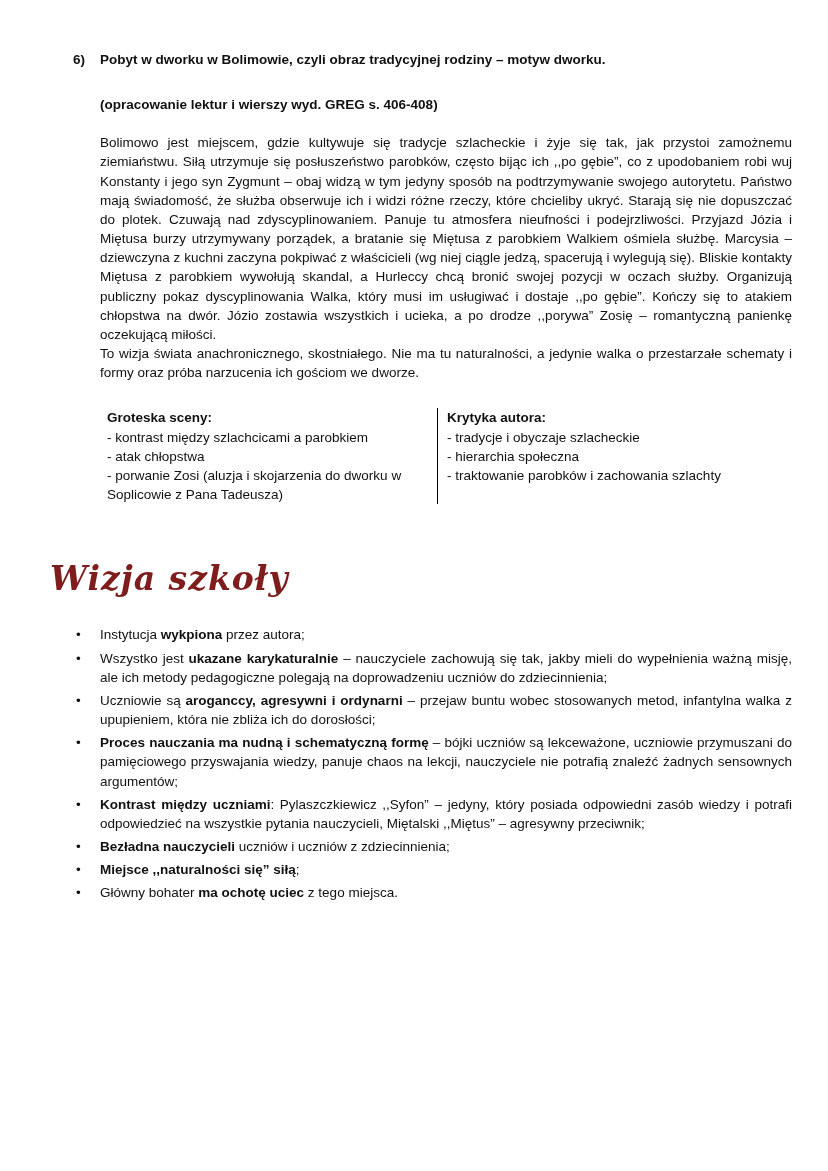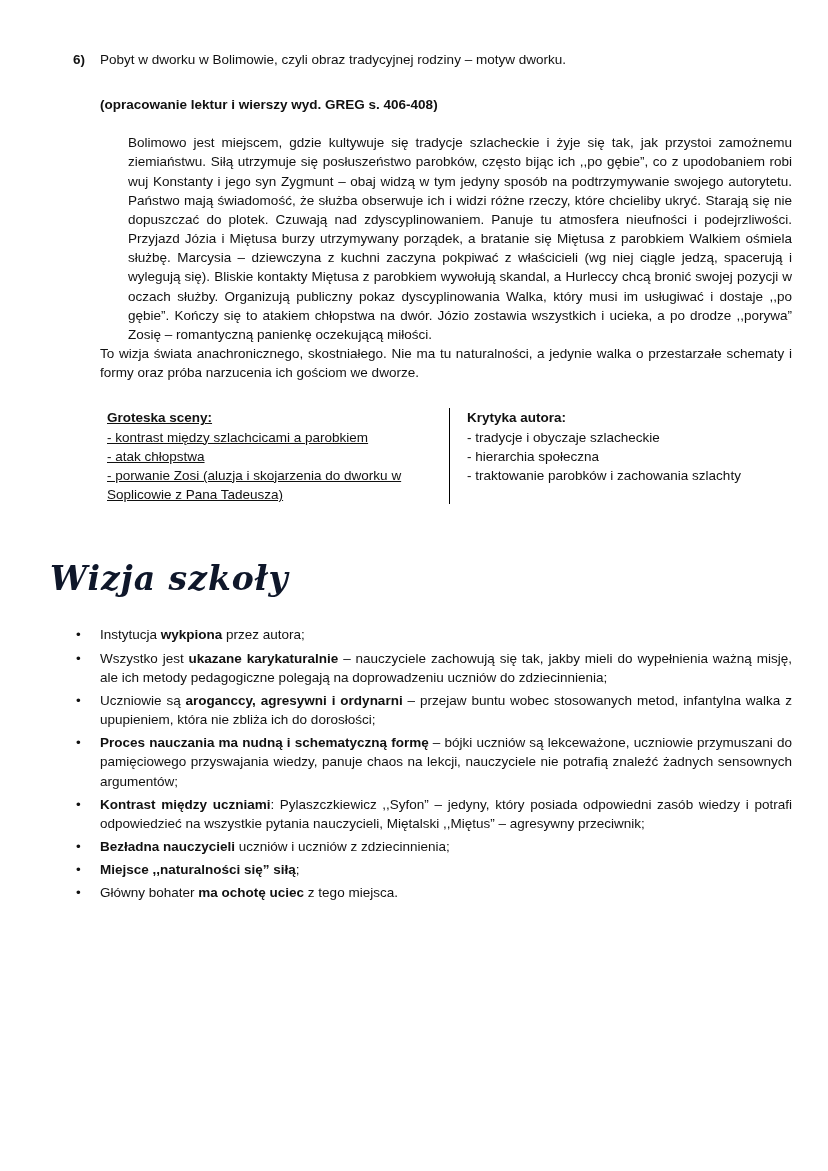--- a/index.html
+++ b/index.html
@@ -18,57 +18,55 @@
   }
   .section-head {
     display: flex;
     padding: 0 36px 0 73px;
   }
   .section-head .num {
     flex: 0 0 27px;
     font-weight: 700;
   }
   .section-head .head-text { flex: 1; }
-  .title { font-weight: 400; }
+  .title { font-weight: 700; }
   .subtitle { font-weight: 700; margin-top: 26px; }
   .content {
     padding-left: 100px;
     padding-right: 36px;
   }
   p.para {
     margin: 0;
     text-align: justify;
   }
-  p.para.first { margin-top: 19px; margin-left: 28px; }
+  p.para.first { margin-top: 19px; }
   .grid-table {
     display: flex;
     margin-top: 26px;
   }
   .grid-table .col { box-sizing: border-box; }
   .grid-table .col.left {
     width: 337px;
     padding: 0 10px 0 7px;
-    text-decoration: underline;
   }
   .grid-table .col.right {
     flex: 1;
     border-left: 1px solid #000;
-    padding-left: 17px;
-    margin-left: 12px;
+    padding-left: 9px;
   }
   .col-head { font-weight: 700; }
   .script-heading {
     margin: 57px 15px 0 50px;
     font-family: "DejaVu Serif", serif;
     font-style: italic;
     font-weight: 700;
     font-size: 33px;
     line-height: 1.1;
     letter-spacing: 1px;
-    color: #0f172a;
+    color: #7f1d1d;
   }
   ul.bullets {
     margin: 28px 0 0 0;
     padding: 0 36px 60px 100px;
     list-style: none;
   }
   ul.bullets li {
     position: relative;
     margin-bottom: 4px;
     text-align: justify;

